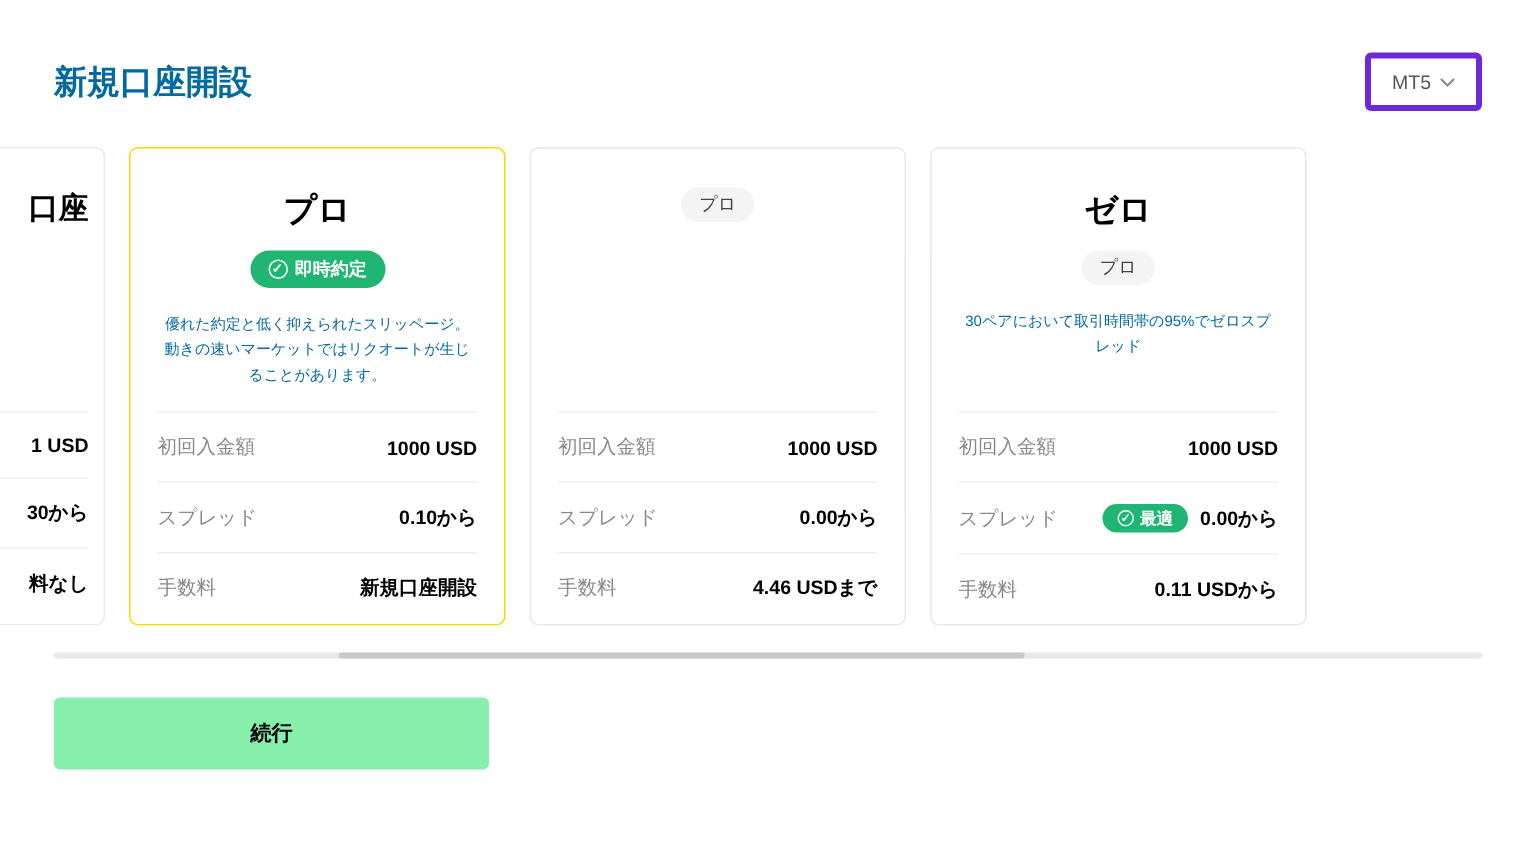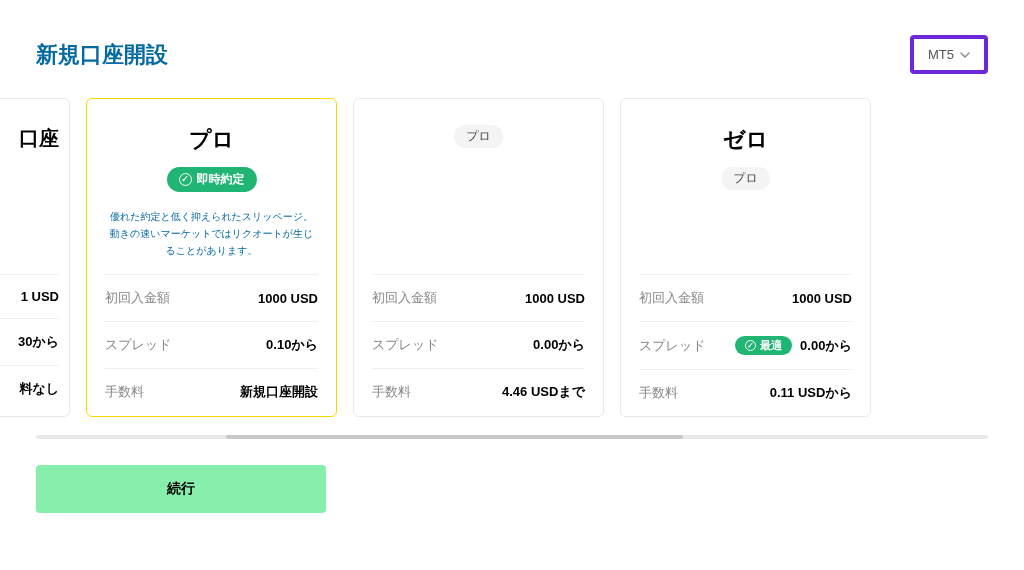--- a/index.html
+++ b/index.html
@@ -270,20 +270,21 @@
           <span class="spec-label">手数料</span>
           <span class="spec-value">4.46 USDまで</span>
         </div>
       </div>
     </div>
 
     <div class="card">
       <div class="card-head">
         <div class="card-title">ゼロ</div>
         <div class="badge-pro">プロ</div>
+        <div class="card-desc">30ペアにおいて取引時間帯の95%でゼロスプレッド</div>
       </div>
       <div class="spec-list">
         <div class="spec-row">
           <span class="spec-label">初回入金額</span>
           <span class="spec-value">1000 USD</span>
         </div>
         <div class="spec-row">
           <span class="spec-label">スプレッド</span>
           <span class="spec-value">
             <span class="opt-badge">

